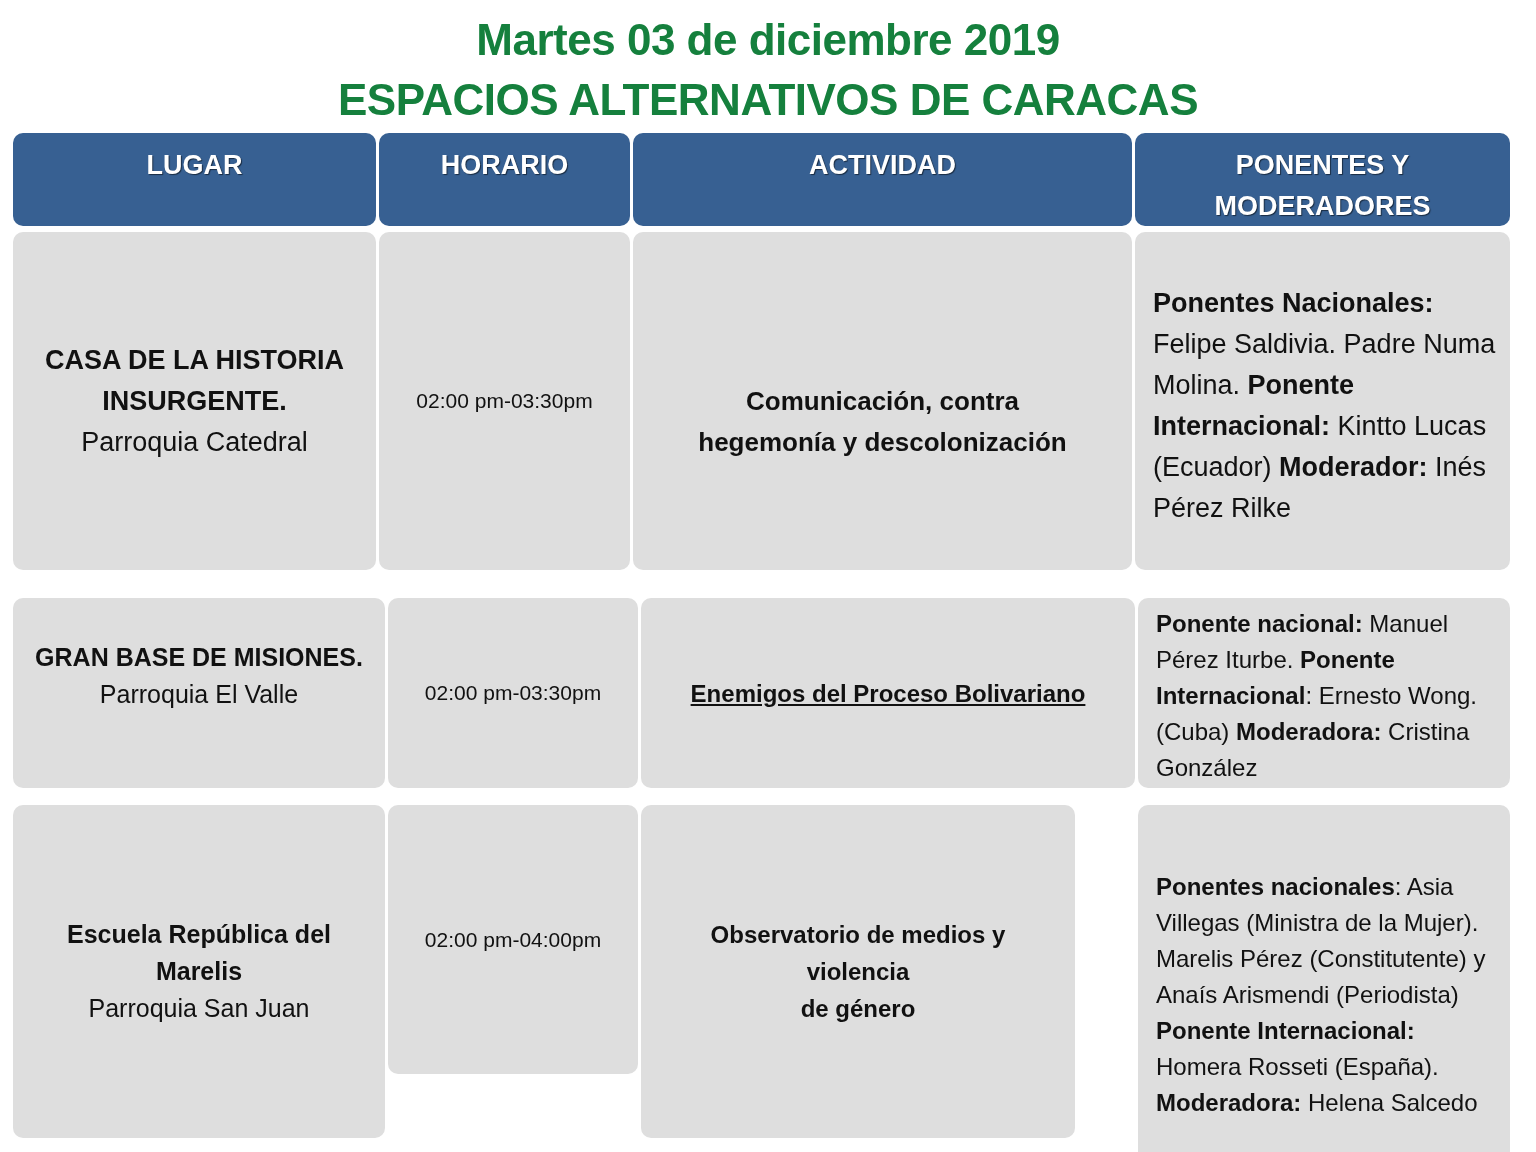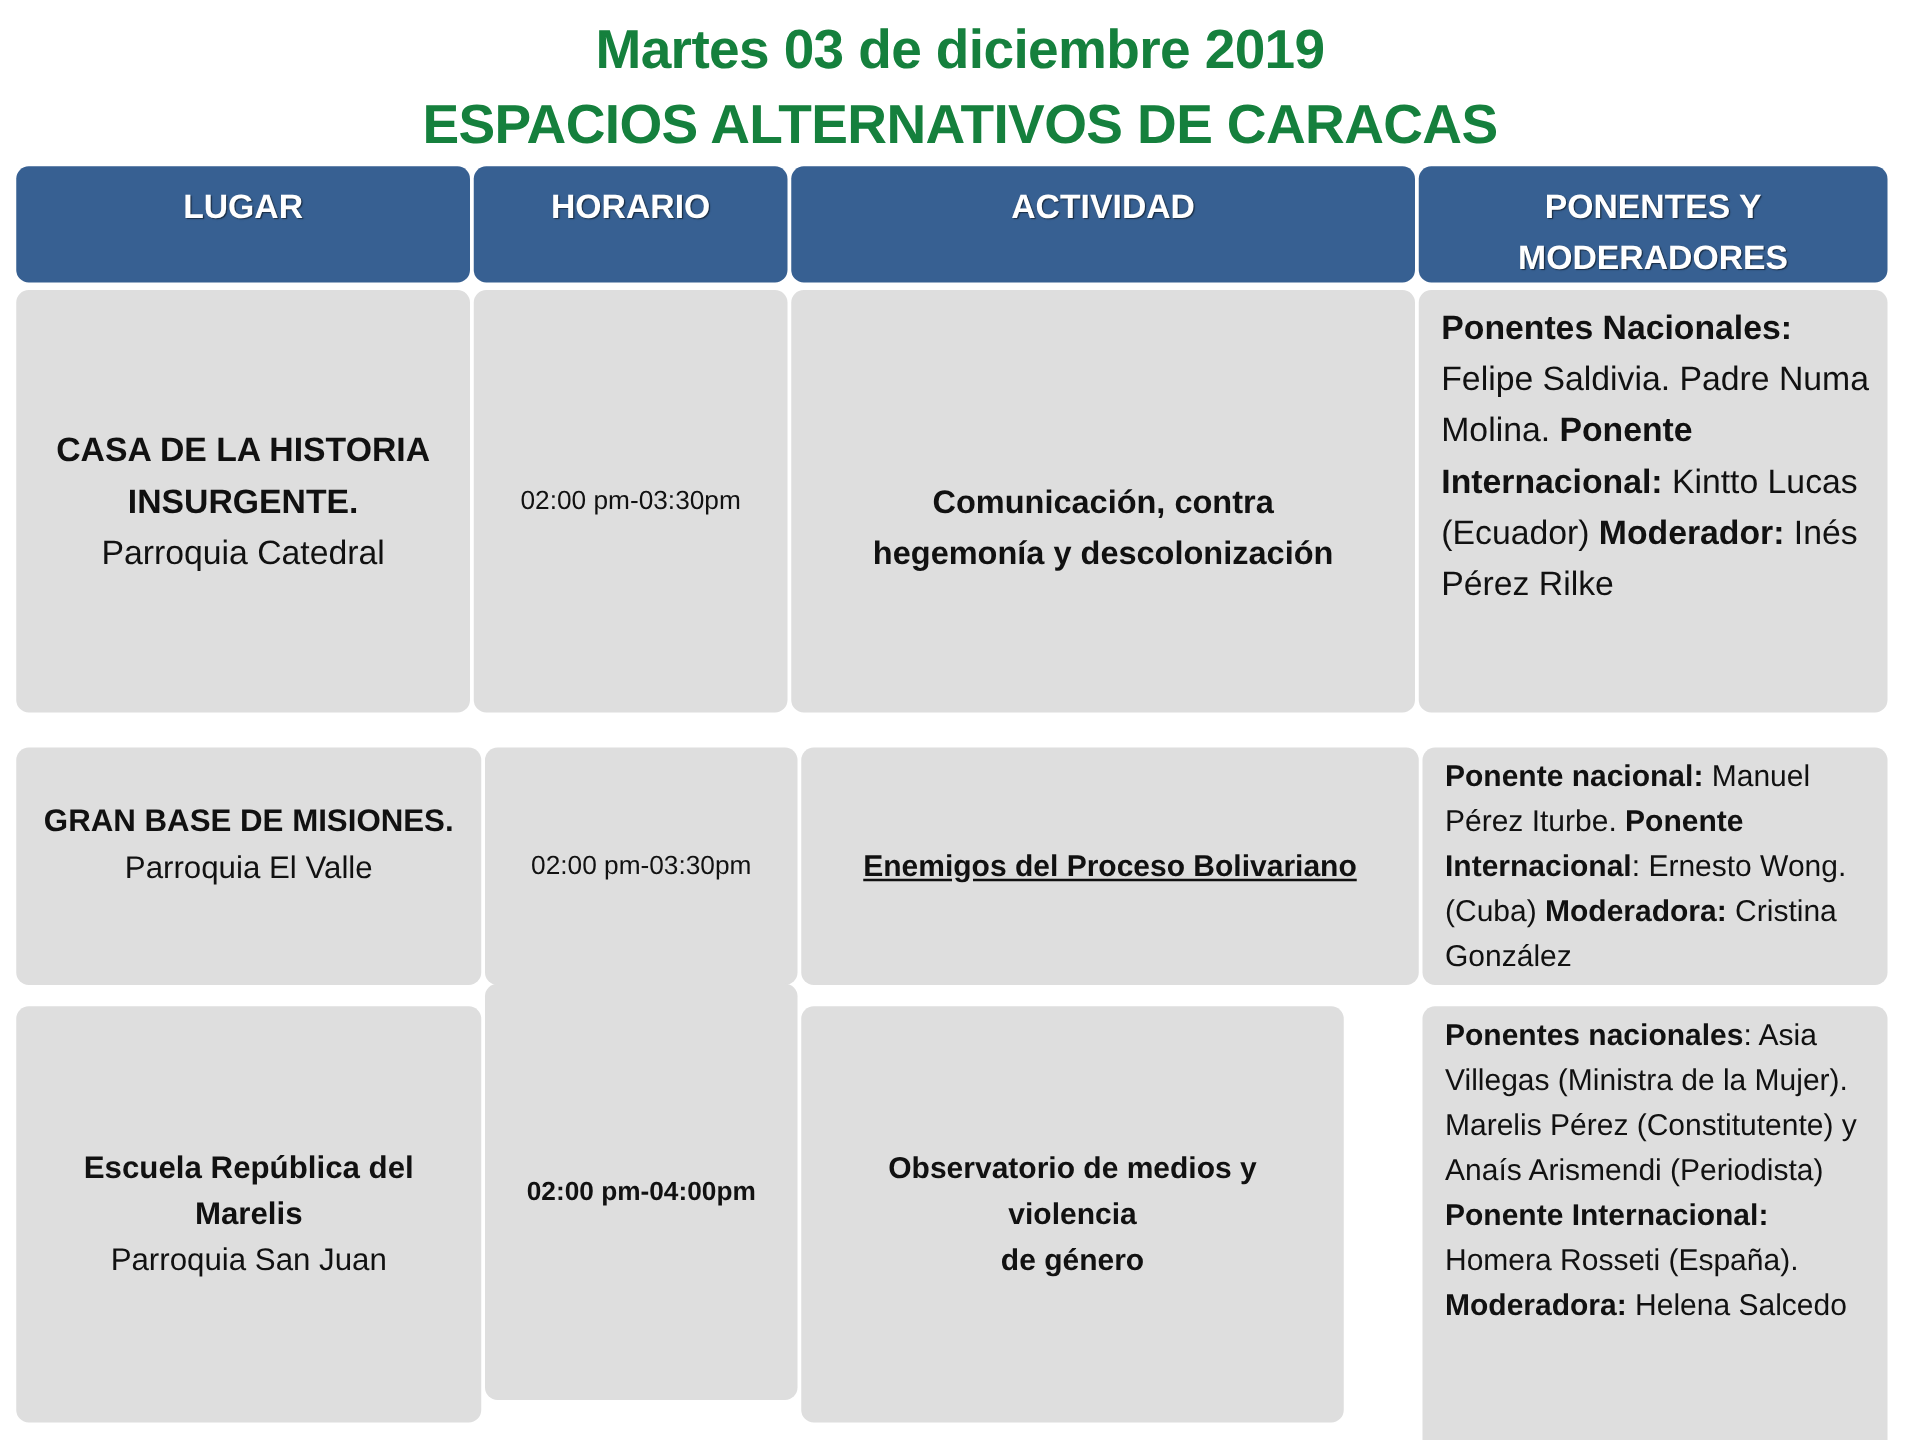--- a/index.html
+++ b/index.html
@@ -17,21 +17,21 @@
            justify-content: flex-start; padding-top: 12px; line-height: 41px;
            text-shadow: 1px 1px 1px rgba(0,0,0,0.55); }
     .body { background: #dedede; }
     .place-name { font-weight: bold; font-size: 27px; line-height: 41px; }
     .place-parish { font-size: 27px; line-height: 41px; }
     .r2 .place-name, .r3 .place-name { font-size: 25px; line-height: 37px; }
     .r2 .place-parish, .r3 .place-parish { font-size: 25px; line-height: 37px; }
     .time { font-size: 21px; }
     .activity { font-weight: bold; font-size: 26px; line-height: 41px; padding: 0 20px; }
     .r2 .activity, .r3 .activity { font-size: 24px; line-height: 37px; }
-    .speakers { align-items: flex-start; text-align: left; justify-content: flex-start;
+    .speakers { align-items: flex-start; text-align: left; justify-content: center;
                 font-size: 27px; line-height: 41px; padding: 10px 14px 0 18px; }
     .r2 .speakers, .r3 .speakers { font-size: 24px; line-height: 36px; padding-top: 6px; }
     .speakers b { font-weight: bold; }
   </style>
 </head>
 <body>
 
 <div class="title l1">Martes 03 de diciembre 2019</div>
 <div class="title l2">ESPACIOS ALTERNATIVOS DE CARACAS</div>
 
@@ -88,21 +88,21 @@
     </div>
   </div>
 </div>
 
 <div class="r3">
   <div class="cell body" style="left:13px;top:805px;width:372px;height:333px;">
     <span class="place-name">Escuela República del</span>
     <span class="place-name">Marelis</span>
     <span class="place-parish">Parroquia San Juan</span>
   </div>
-  <div class="cell body" style="left:388px;top:787px;width:250px;height:333px;font-weight:bold;">
+  <div class="cell body" style="left:388px;top:805px;width:250px;height:269px;">
     <span class="time">02:00  pm-04:00pm</span>
   </div>
   <div class="cell body" style="left:641px;top:805px;width:434px;height:333px;">
     <span class="activity">Observatorio de medios y violencia</span>
     <span class="activity">de género</span>
   </div>
   <div class="cell body speakers" style="left:1138px;top:805px;width:372px;height:374px;">
     <div>
       <b>Ponentes nacionales</b><span>: Asia Villegas (Ministra de la Mujer). Marelis Pérez (Constitutente) y Anaís Arismendi (Periodista) </span><b>Ponente Internacional:</b><span> Homera Rosseti (España). </span><b>Moderadora:</b><span> Helena Salcedo</span>
     </div>

